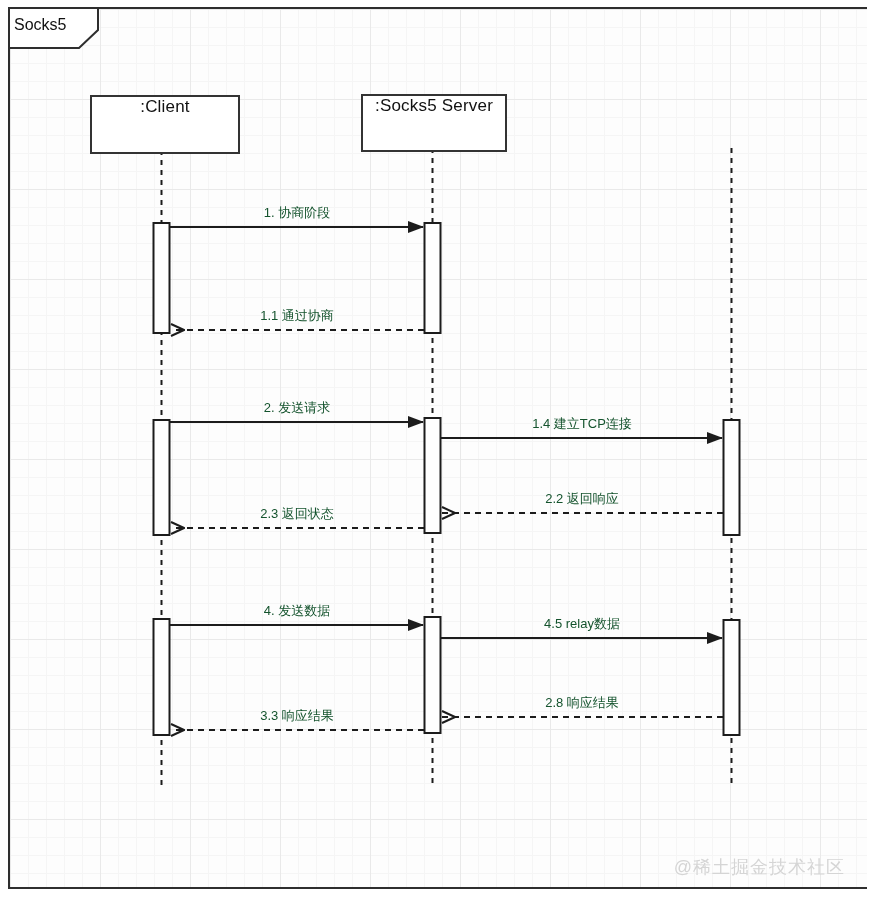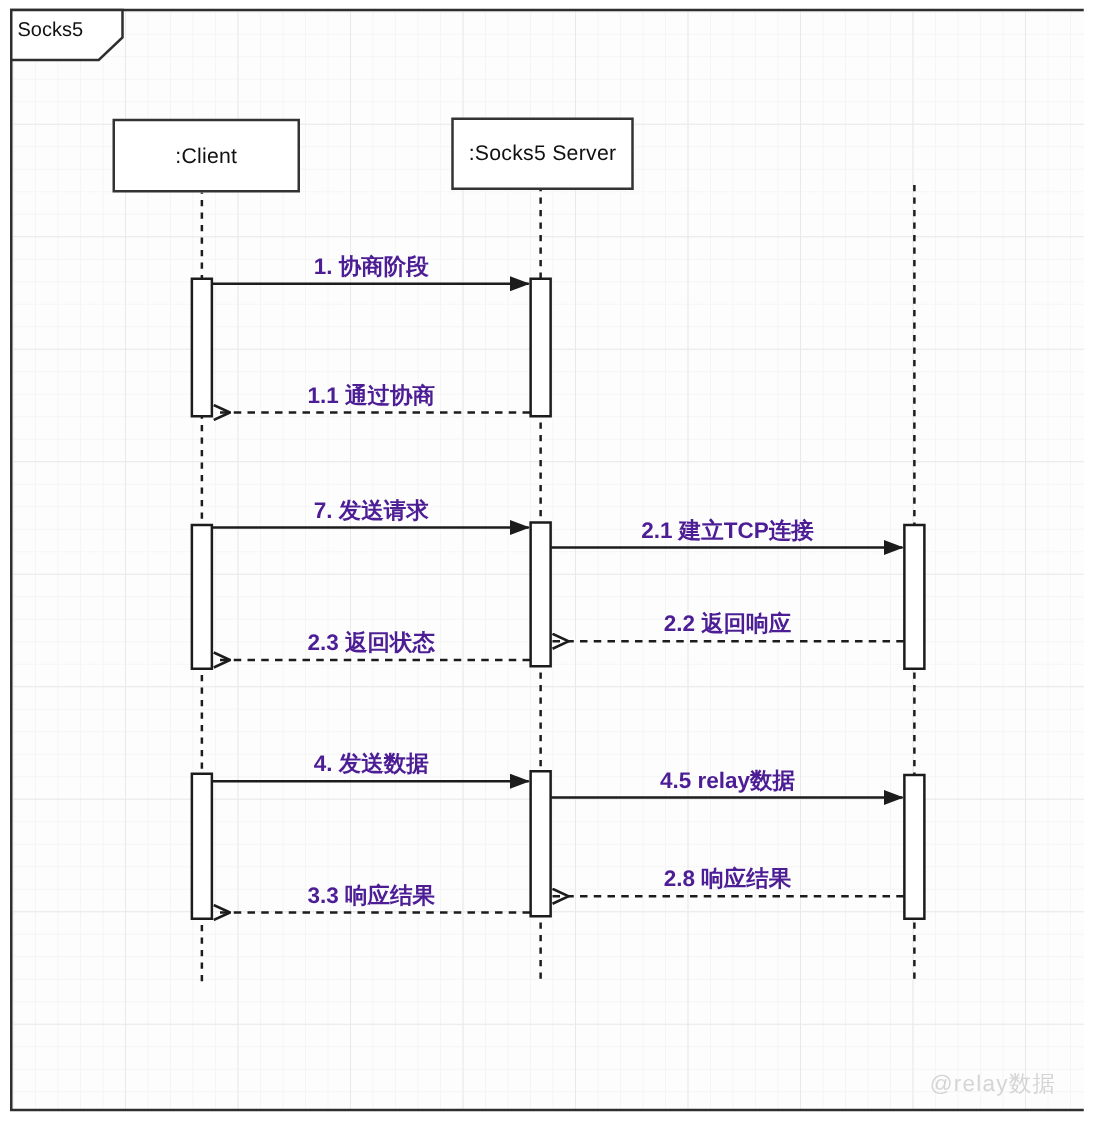--- a/index.html
+++ b/index.html
@@ -10,28 +10,28 @@
     border:2px solid #2e2e2e;background-color:#fdfdfd;
     background-image:
       linear-gradient(#e9e9e9 1px, transparent 1px),
       linear-gradient(90deg,#e9e9e9 1px, transparent 1px),
       linear-gradient(#f5f5f5 1px, transparent 1px),
       linear-gradient(90deg,#f5f5f5 1px, transparent 1px);
     background-size:90px 90px,90px 90px,18px 18px,18px 18px;
   }
   .overlay{position:absolute;left:0;top:0;width:895px;height:903px;pointer-events:none;}
   .participant{
-    position:absolute;display:flex;align-items:center;justify-content:center;
+    position:absolute;display:flex;justify-content:center;
     background:#ffffff;border:2px solid #333333;color:#111111;
     font-size:17px;letter-spacing:.2px;
   }
   .msg-label{
     position:absolute;transform:translateX(-50%);
-    font-size:18px;color:#4c1d95;white-space:nowrap;line-height:18px;
-    font-weight:700;
+    font-size:13px;color:#14532d;white-space:nowrap;line-height:18px;
+    font-weight:400;
   }
   .tab-label{
     position:absolute;left:14px;top:16px;width:72px;
     font-size:16px;color:#111111;
   }
   .watermark{
     position:absolute;right:22px;top:855px;
     font-size:18px;color:#d5d5d5;letter-spacing:1px;
   }
 </style>
@@ -88,25 +88,25 @@
   <div class="participant" style="left:90px;top:95px;width:146px;height:55px;">
     <span>:Client</span>
   </div>
   <div class="participant" style="left:361px;top:94px;width:142px;height:54px;">
     <span>:Socks5 Server</span>
   </div>
 
   <div class="msg-label" style="left:297px;top:204px;">1. 协商阶段</div>
   <div class="msg-label" style="left:297px;top:307px;">1.1 通过协商</div>
 
-  <div class="msg-label" style="left:297px;top:399px;">7. 发送请求</div>
-  <div class="msg-label" style="left:582px;top:415px;">2.1 建立TCP连接</div>
+  <div class="msg-label" style="left:297px;top:399px;">2. 发送请求</div>
+  <div class="msg-label" style="left:582px;top:415px;">1.4 建立TCP连接</div>
   <div class="msg-label" style="left:582px;top:490px;">2.2 返回响应</div>
   <div class="msg-label" style="left:297px;top:505px;text-align:right;">2.3 返回状态</div>
 
   <div class="msg-label" style="left:297px;top:602px;">4. 发送数据</div>
   <div class="msg-label" style="left:582px;top:615px;">4.5 relay数据</div>
   <div class="msg-label" style="left:582px;top:694px;">2.8 响应结果</div>
   <div class="msg-label" style="left:297px;top:707px;text-align:center;">3.3 响应结果</div>
 
-  <div class="watermark">@relay数据</div>
+  <div class="watermark">@稀土掘金技术社区</div>
 
 </div>
 
 </body></html>

